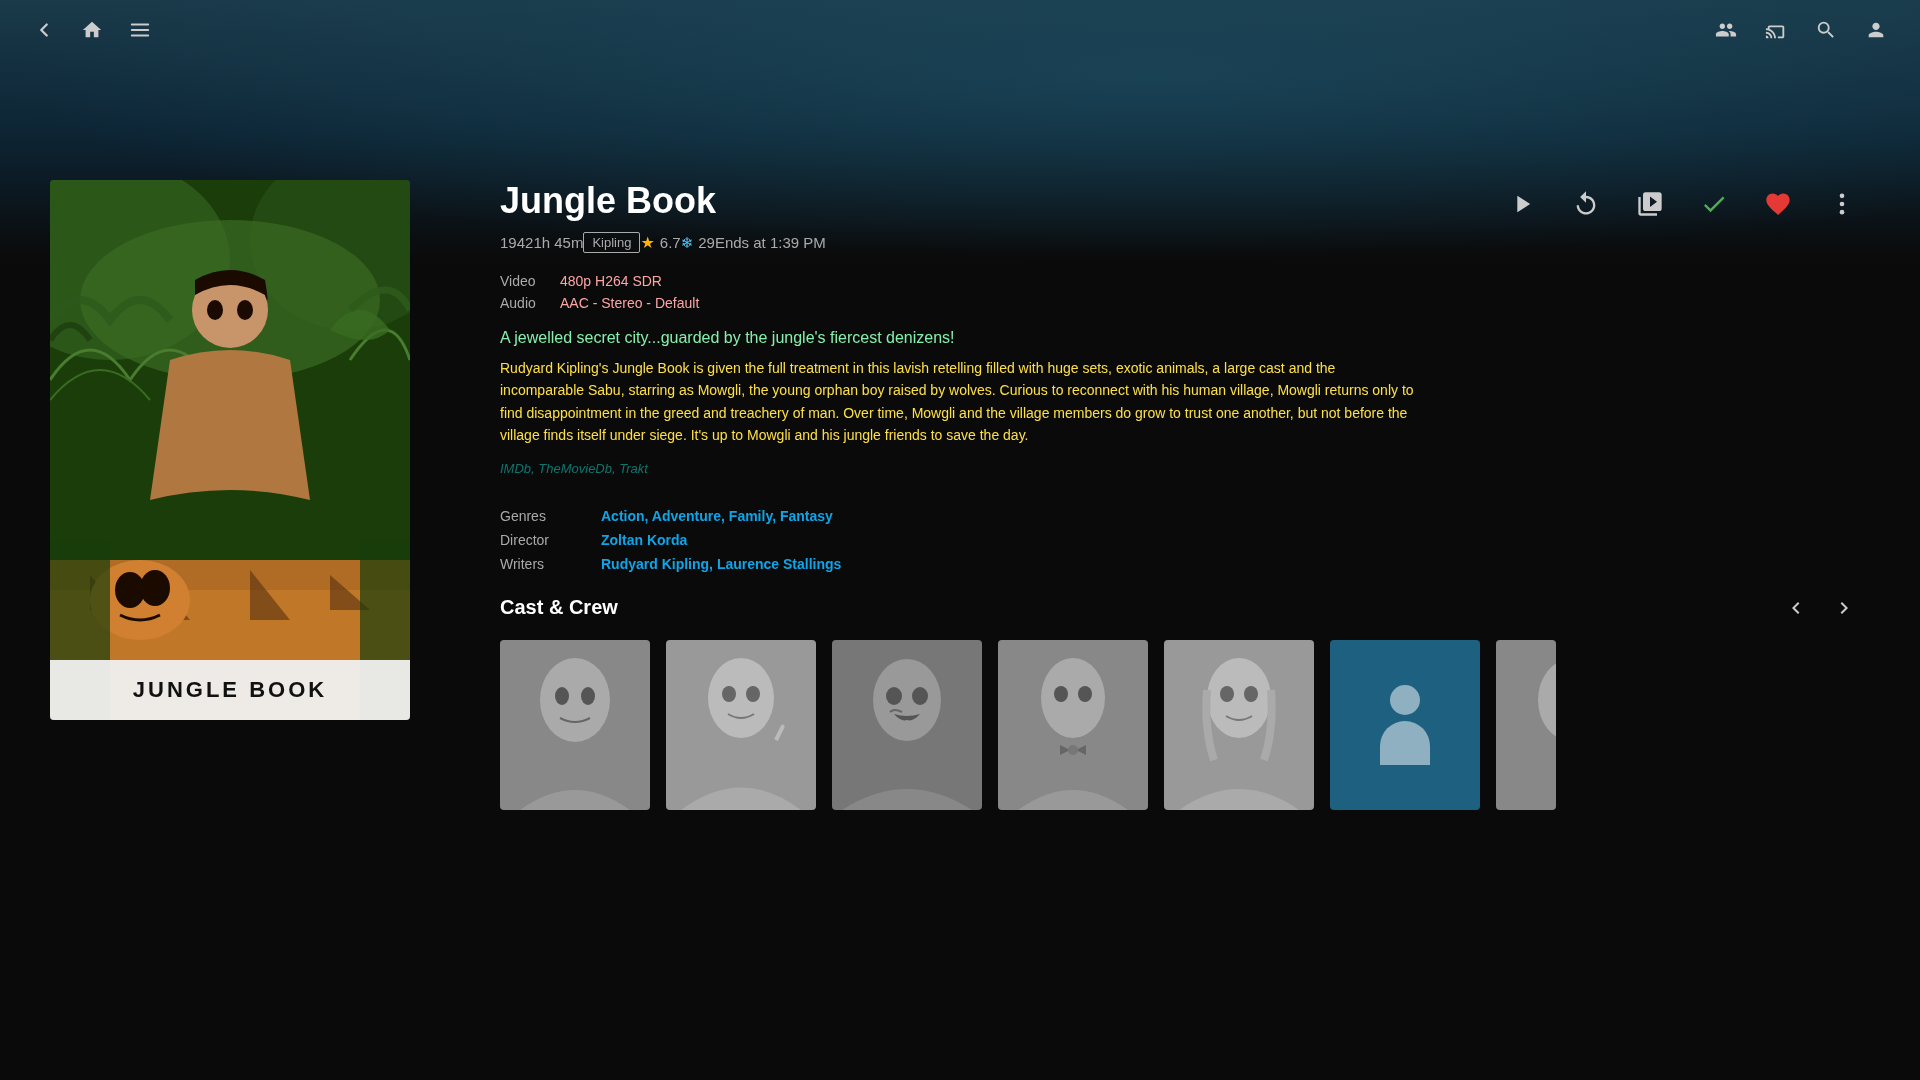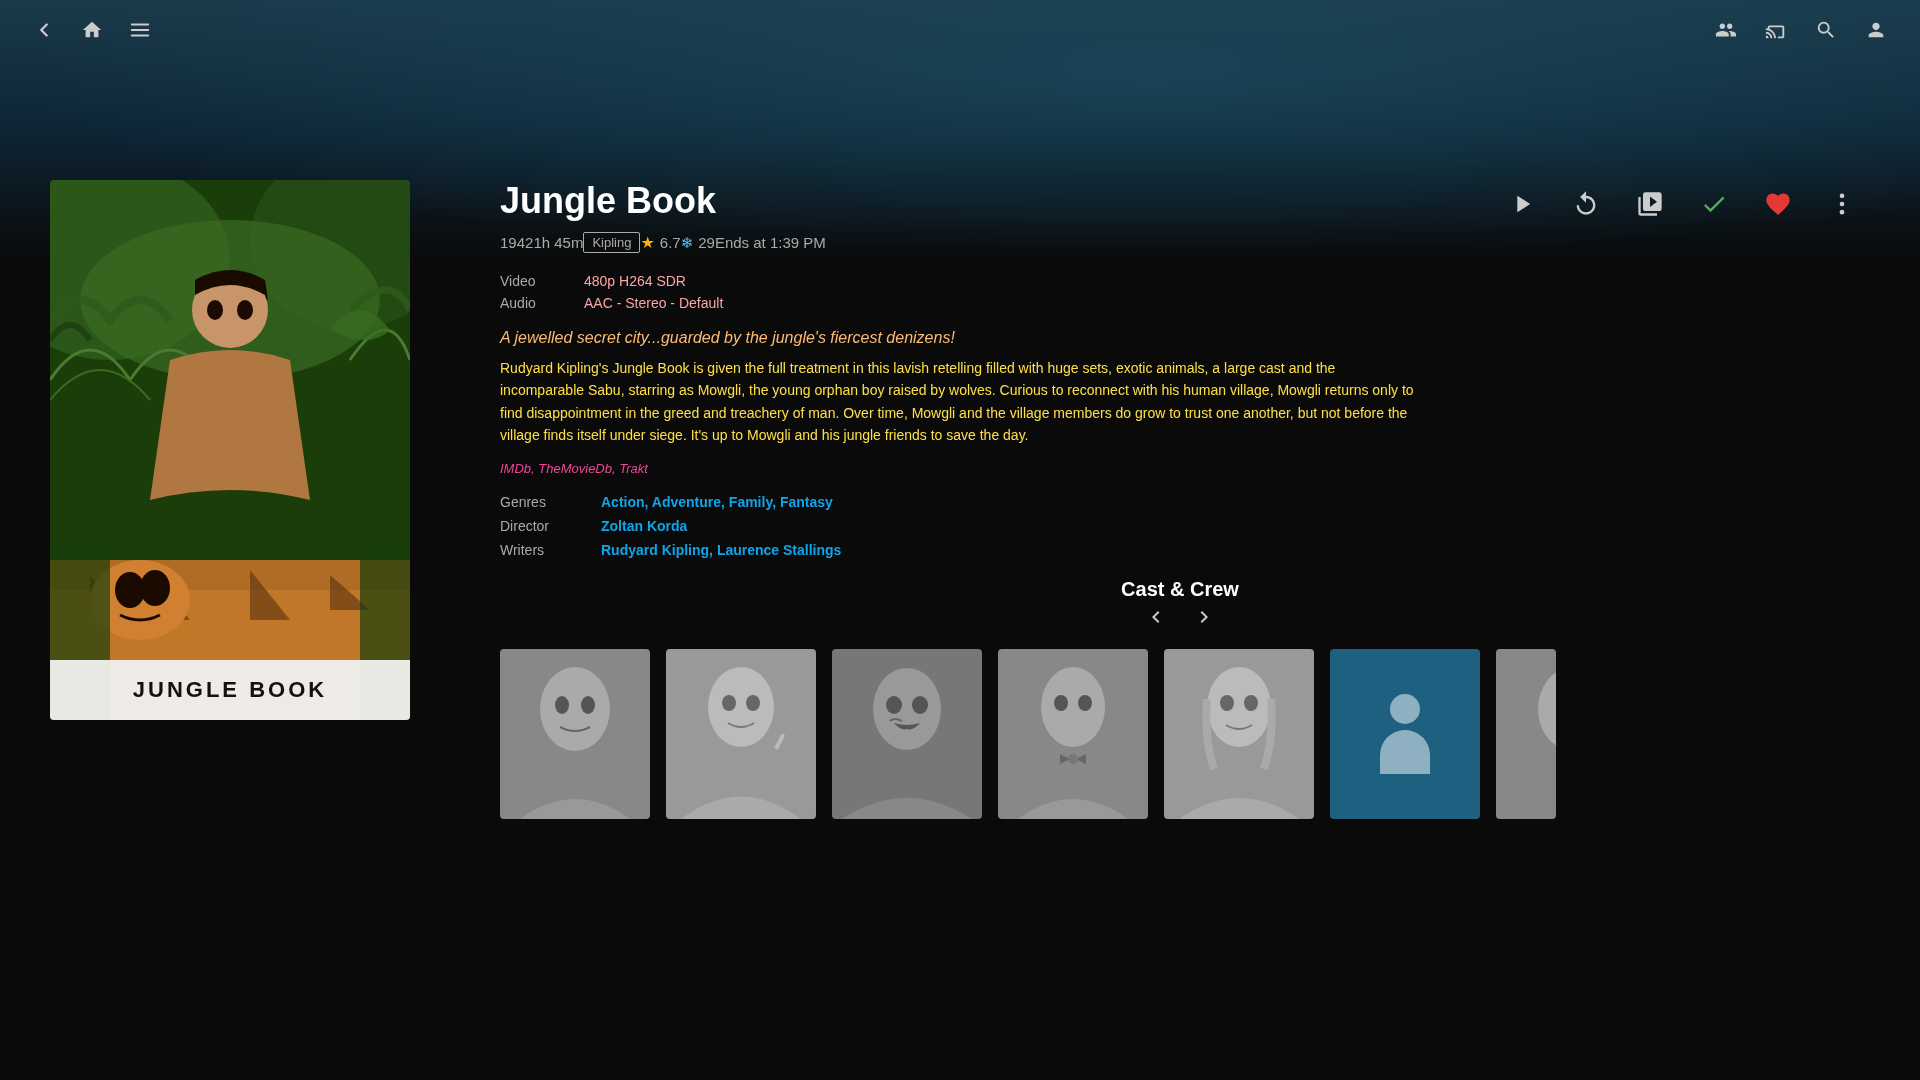--- a/index.html
+++ b/index.html
@@ -175,50 +175,49 @@
       display: flex;
       align-items: center;
       gap: 5px;
       color: #aaa;
     }
     .star-icon { color: #FFB300; font-size: 16px; }
     .snowflake-icon { color: #4fc3f7; font-size: 15px; }
 
     .tech-row {
       display: flex;
-      gap: 24px;
+      gap: 0;
       margin-bottom: 6px;
       font-size: 14px;
     }
     .tech-label {
       color: #aaa;
       width: 60px;
     }
     .tech-value {
       color: #fca5a5;
     }
 
     .description-tagline {
       font-size: 16px;
-      color: #fdba74;
+      color: #86efac;
       margin: 18px 0 10px;
-      font-style: italic;
     }
     .description-text {
       font-size: 14px;
       color: #fde047;
       line-height: 1.6;
       max-width: 920px;
       margin-bottom: 14px;
     }
     .sources-text {
       font-size: 13px;
-      color: #ec4899;
+      color: #0f766e;
       font-style: italic;
-      margin-bottom: 18px;
+      margin-bottom: 32px;
     }
 
     .metadata-table {
       margin-bottom: 20px;
     }
     .metadata-row {
       display: flex;
       gap: 21px;
       margin-bottom: 8px;
       font-size: 14px;
@@ -235,21 +234,20 @@
 
     
     .cast-section {
       margin-top: 10px;
     }
     .cast-header {
       display: flex;
       align-items: center;
       justify-content: space-between;
       margin-bottom: 16px;
-      flex-direction: column;
     }
     .cast-title {
       font-size: 20px;
       font-weight: 600;
       color: #fff;
     }
     .cast-nav {
       display: flex;
       gap: 16px;
     }

